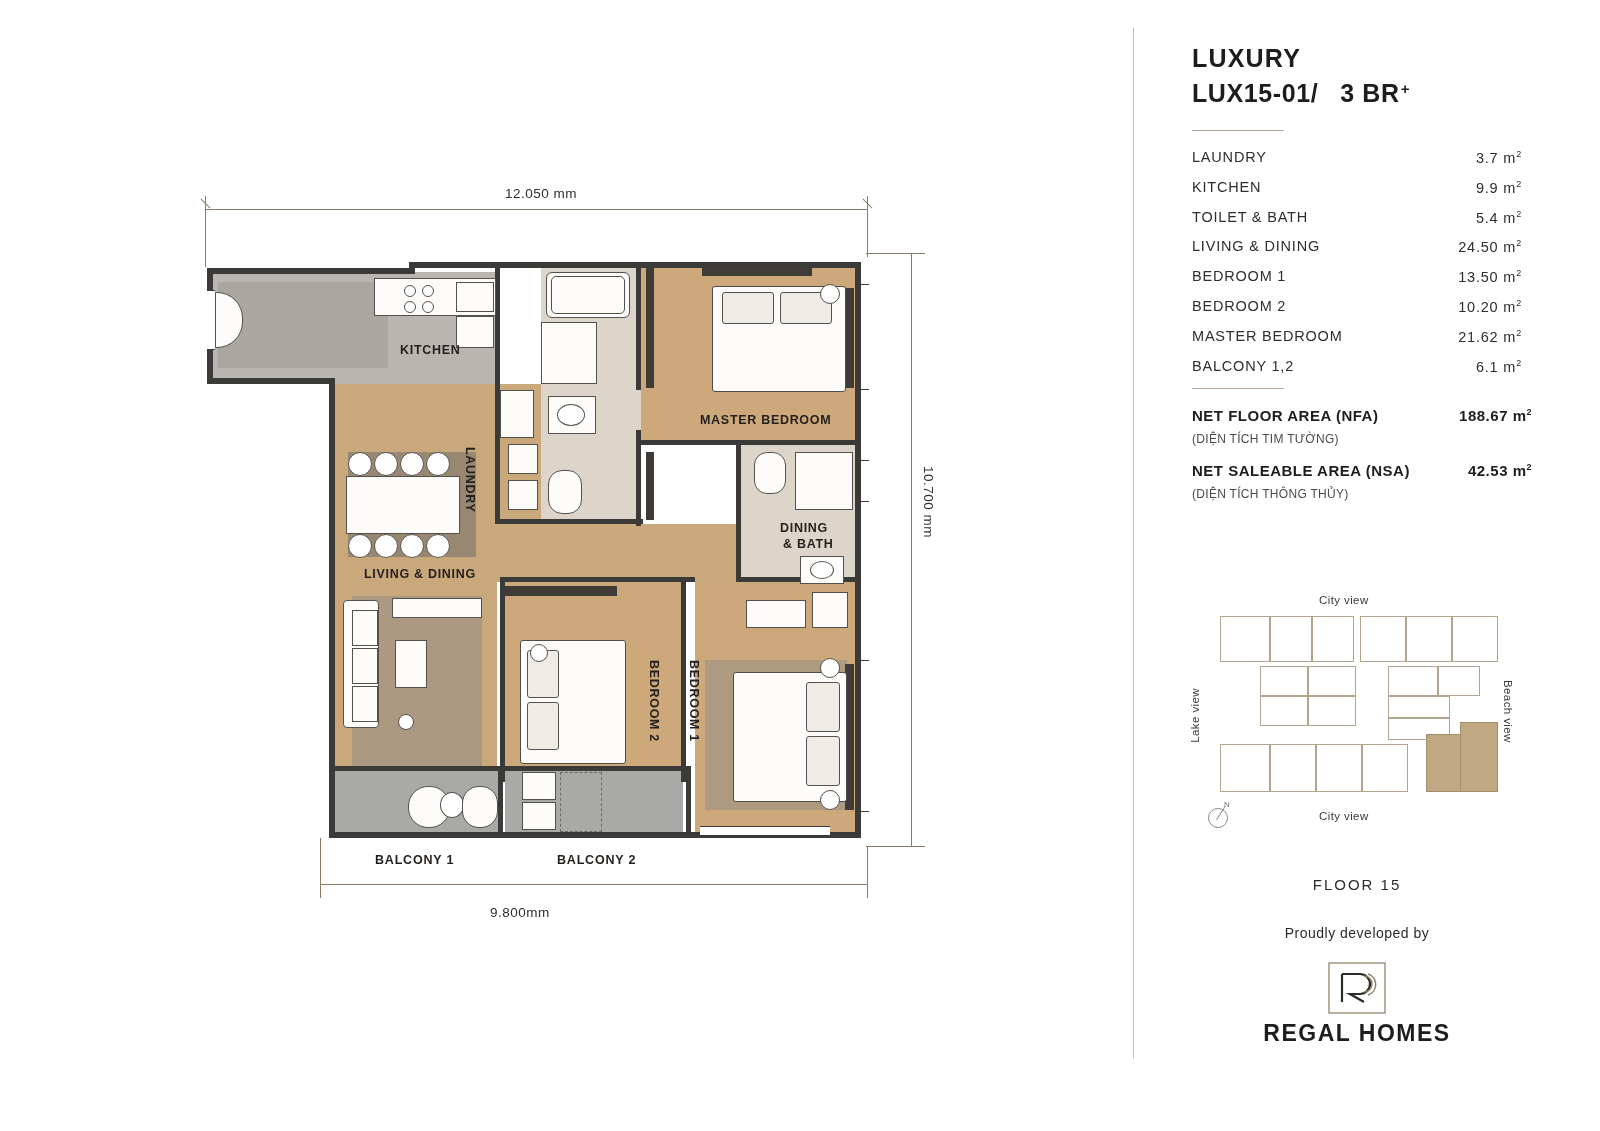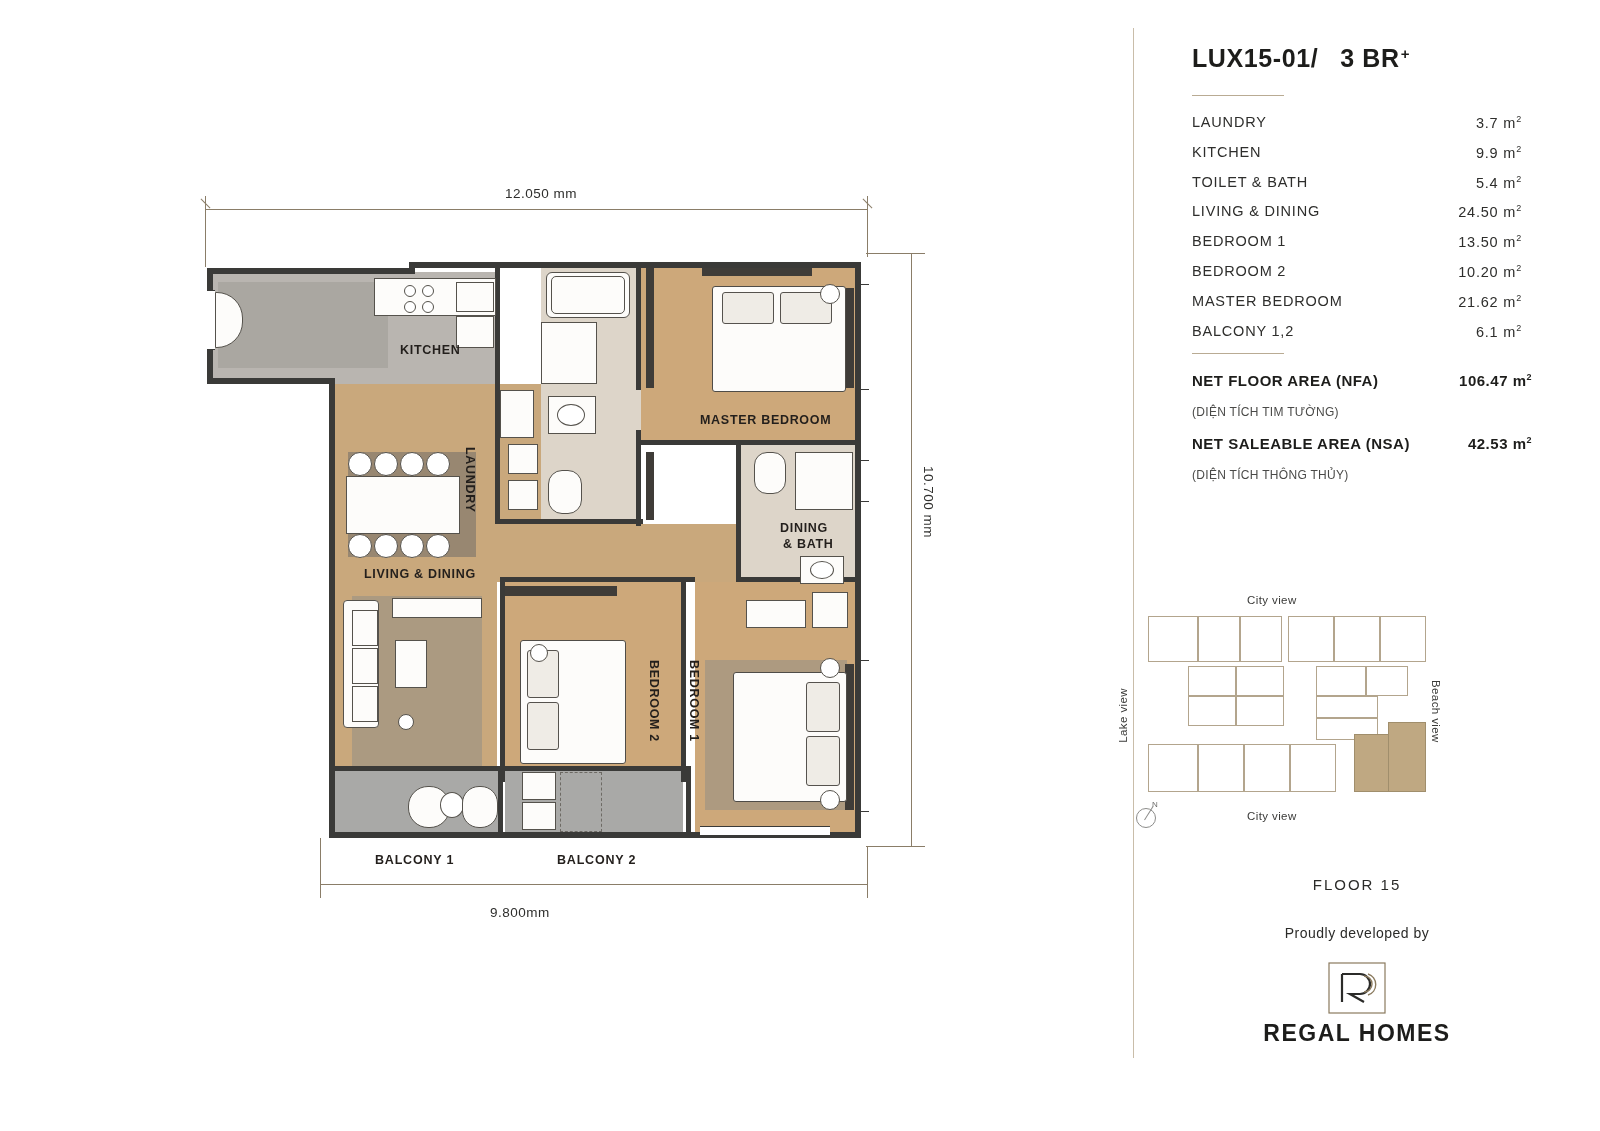--- a/index.html
+++ b/index.html
@@ -98,28 +98,28 @@
     justify-content: space-between;
     font-size: 15px;
     font-weight: bold;
     letter-spacing: 0.5px;
     color: #1d1d1b;
   }
   .total-main sup { font-size: 9px; }
   .total-sub {
     font-size: 12px;
     color: #4a4a48;
-    margin-top: 16px;
+    margin-top: 8px;
     letter-spacing: 0.3px;
   }
 
   
   .keyplan {
     position: absolute;
-    left: 1120px;
+    left: 1192px;
     top: 580px;
     width: 330px;
     height: 260px;
     text-decoration: underline;
   }
   .kp-label {
     position: absolute;
     font-size: 11.5px;
     color: #3a3a38;
     letter-spacing: 0.4px;
@@ -433,20 +433,21 @@
     <div class="room-label" style="left:783px; top:537px;">&amp; BATH</div>
     <div class="room-label" style="left:364px; top:567px;">LIVING &amp; DINING</div>
     <div class="room-label vert" style="left:647px; top:660px;">BEDROOM 2</div>
     <div class="room-label vert" style="left:687px; top:660px;">BEDROOM 1</div>
     <div class="balcony-label" style="left:375px; top:853px;">BALCONY 1</div>
     <div class="balcony-label" style="left:557px; top:853px;">BALCONY 2</div>
 
   </div>
 
   <div class="panel">
+    <h1>LUXURY</h1>
     <div class="code-line">
       <span class="code">LUX15-01/</span>
       <span>3 BR</span>
         <span class="sup">+</span>
     </div>
 
     <div class="rule"></div>
 
     <div class="area-list">
       <div class="area-row">
@@ -482,21 +483,21 @@
         <span class="val"><span>6.1 m</span><sup>2</sup></span>
       </div>
     </div>
 
     <div class="rule wide"></div>
 
     <div class="totals">
       <div class="total-block">
         <div class="total-main">
           <span>NET FLOOR AREA (NFA)</span>
-          <span><span>106.47 m</span><sup>2</sup></span>
+          <span><span>188.67 m</span><sup>2</sup></span>
         </div>
         <div class="total-sub">(DIỆN TÍCH TIM TƯỜNG)</div>
       </div>
       <div class="total-block">
         <div class="total-main">
           <span>NET SALEABLE AREA (NSA)</span>
           <span><span>42.53 m</span><sup>2</sup></span>
         </div>
         <div class="total-sub">(DIỆN TÍCH THÔNG THỦY)</div>
       </div>

